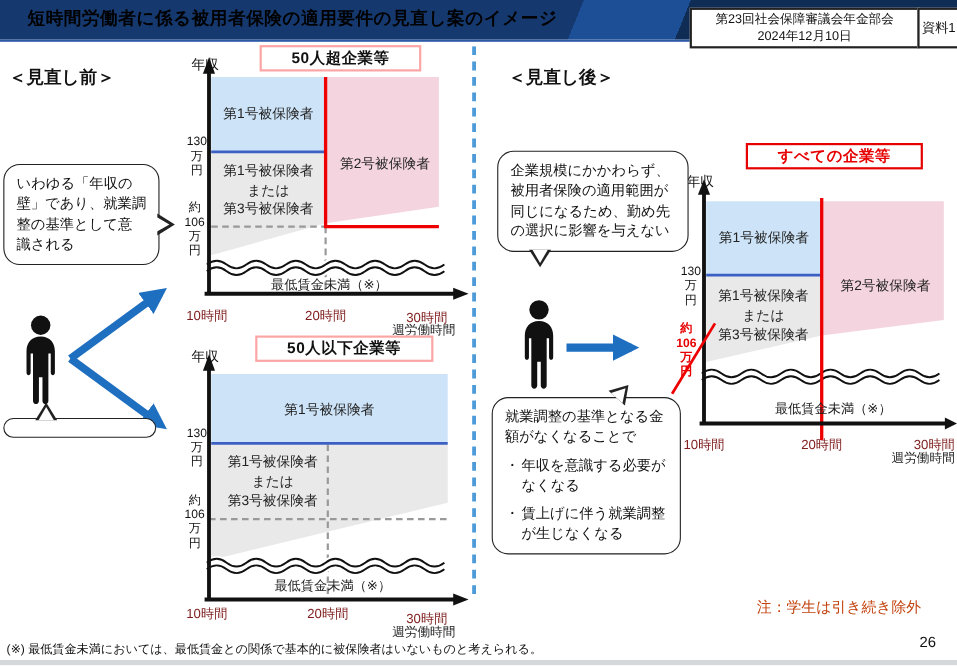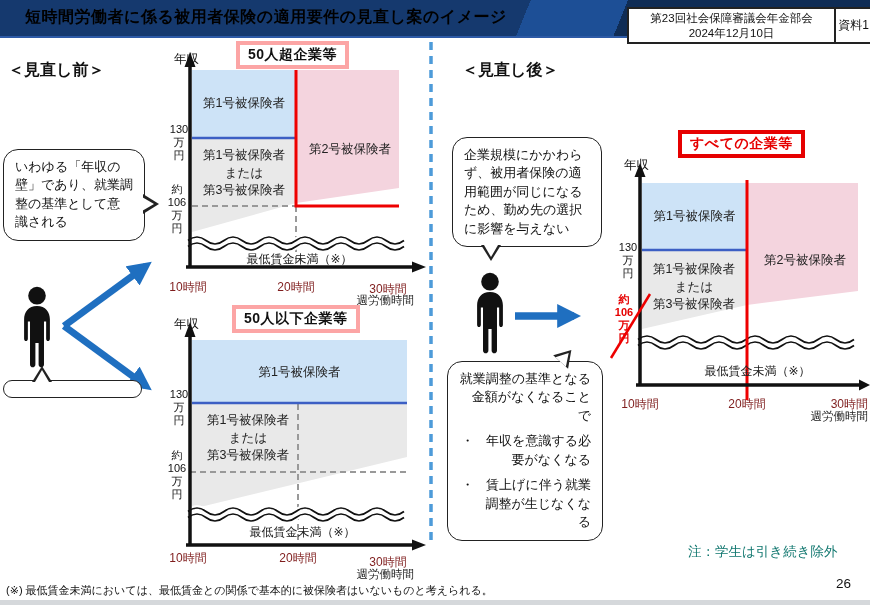--- a/index.html
+++ b/index.html
@@ -20,22 +20,22 @@
 
   
   .abs { position:absolute; }
   .heading { position:absolute; font-size:16px; font-weight:bold; color:#111; }
   .stack { white-space:pre-line; }
   .divider { position:absolute; left:427px; top:42px; width:8px; height:502px; }
 
   
   .chart { position:absolute; }
   .chart svg.plot { position:absolute; left:0; top:0; }
-  .cbox { position:absolute; background:#fff; border:4px solid #fca5a5; font-weight:bold; font-size:14px;
-    padding:1px 8px; white-space:nowrap; color:#111; letter-spacing:0.5px; }
+  .cbox { position:absolute; background:#fff; border:2px solid #fca5a5; font-weight:bold; font-size:14px;
+    padding:1px 27px; white-space:nowrap; color:#111; letter-spacing:0.5px; }
   .cbox.red { border-color:var(--red_text); color:var(--red_text); }
   .ylab { position:absolute; font-size:12.5px; color:#111; }
   .ynum { position:absolute; font-size:11px; line-height:1.18; text-align:center; width:30px; color:#111; }
   .ynum.red { color:var(--red_text); font-weight:bold; }
   .region-label { position:absolute; font-size:12.5px; color:#222; text-align:center; line-height:1.4; }
   .minwage { position:absolute; font-size:12px; color:#222; text-align:center; }
   .xtick { position:absolute; font-size:12px; color:#7f1d1d; text-align:center; width:48px; }
   .xlab { position:absolute; font-size:11.5px; color:#222; text-align:right; width:62px; }
 
   
@@ -45,21 +45,21 @@
   .tail::after { content:""; position:absolute; width:0; height:0; }
   .tail-right { border-top:10px solid transparent; border-bottom:10px solid transparent; border-left:16px solid #222; }
   .tail-right::after { border-top:7px solid transparent; border-bottom:7px solid transparent; border-left:12px solid #fff; left:-17px; top:-7px; }
   .tail-up { border-left:10px solid transparent; border-right:10px solid transparent; border-bottom:16px solid #222; }
   .tail-up::after { border-left:7px solid transparent; border-right:7px solid transparent; border-bottom:12px solid #fff; left:-7px; top:3.5px; }
   .tail-down { border-left:10px solid transparent; border-right:10px solid transparent; border-top:16px solid #222; }
   .tail-down::after { border-left:7px solid transparent; border-right:7px solid transparent; border-top:12px solid #fff; left:-7px; top:-16px; }
   .blt { display:flex; margin-top:7px; }
   .blt-m { width:15px; flex:0 0 15px; }
 
-  .note-text { position:absolute; font-size:13.5px; color:#0f766e; }
+  .note-text { position:absolute; font-size:13.5px; color:#c2410c; }
   .footnote { position:absolute; left:6px; top:583px; font-size:11px; color:#111; }
   .page-number { position:absolute; left:836px; top:576px; font-size:13.5px; color:#111; }
   .bottom-strip { position:absolute; left:0; top:600px; width:870px; height:5px; background:#d5d8db; }
   .person { position:absolute; }
 </style>
 </head>
 <body>
 
 <div class="slide">
 
@@ -209,40 +209,40 @@
       </marker>
     </defs>
     <line x1="12" y1="76" x2="94" y2="16" style="stroke:var(--arrow_blue)" stroke-width="7" marker-end="url(#ahL)"></line>
     <line x1="12" y1="76" x2="94" y2="136" style="stroke:var(--arrow_blue)" stroke-width="7" marker-end="url(#ahL)"></line>
   </svg>
 
   <div class="bubble" style="left:3px; top:380px; width:139px;">
     <span class="tail tail-up" style="left:28px; top:-15px;"></span>
   </div>
 
-  <div class="bubble" style="left:452px; top:137px; width:150px;">
+  <div class="bubble" style="left:452px; top:137px; width:174px;">
     <span>企業規模にかかわらず、被用者保険の適用範囲が同じになるため、勤め先の選択に影響を与えない</span>
     <span class="tail tail-down" style="left:28px; bottom:-15px;"></span>
   </div>
 
   <svg class="person" style="left:468px; top:272px;" width="44" height="86" viewBox="0 0 40 80">
     <circle cx="20" cy="9" r="8.2" fill="#111"></circle>
     <path fill="#111" d="M20,18.5 C12,18.5 8,24 8,31 L8,49 C8,52 11.5,52 11.5,49 L11.5,33 L13.5,33 L13.5,73 C13.5,76.5 18.5,76.5 18.5,73 L18.5,53 L21.5,53 L21.5,73 C21.5,76.5 26.5,76.5 26.5,73 L26.5,33 L28.5,33 L28.5,49 C28.5,52 32,52 32,49 L32,31 C32,24 28,18.5 20,18.5 Z"></path>
   </svg>
 
   <svg class="abs" style="left:512px; top:302px;" width="80" height="28" viewBox="0 0 80 28">
     <defs>
       <marker id="ahR" viewBox="0 0 10 10" refX="7" refY="5" markerWidth="3.2" markerHeight="3.2" orient="auto">
         <path d="M0,0 L10,5 L0,10 Z" style="fill:var(--arrow_blue)"></path>
       </marker>
     </defs>
     <line x1="3" y1="14" x2="62" y2="14" style="stroke:var(--arrow_blue)" stroke-width="7.5" marker-end="url(#ahR)"></line>
   </svg>
 
-  <div class="bubble" style="left:447px; top:361px; width:156px;text-align:right;">
+  <div class="bubble" style="left:447px; top:361px; width:172px;">
     <div>就業調整の基準となる金額がなくなることで</div>
     <div class="blt">
       <span class="blt-m">・</span>
       <span>年収を意識する必要がなくなる</span>
     </div>
     <div class="blt">
       <span class="blt-m">・</span>
       <span>賃上げに伴う就業調整が生じなくなる</span>
     </div>
     <span class="tail tail-up" style="left:108px; top:-14px; transform:rotate(42deg);"></span>

